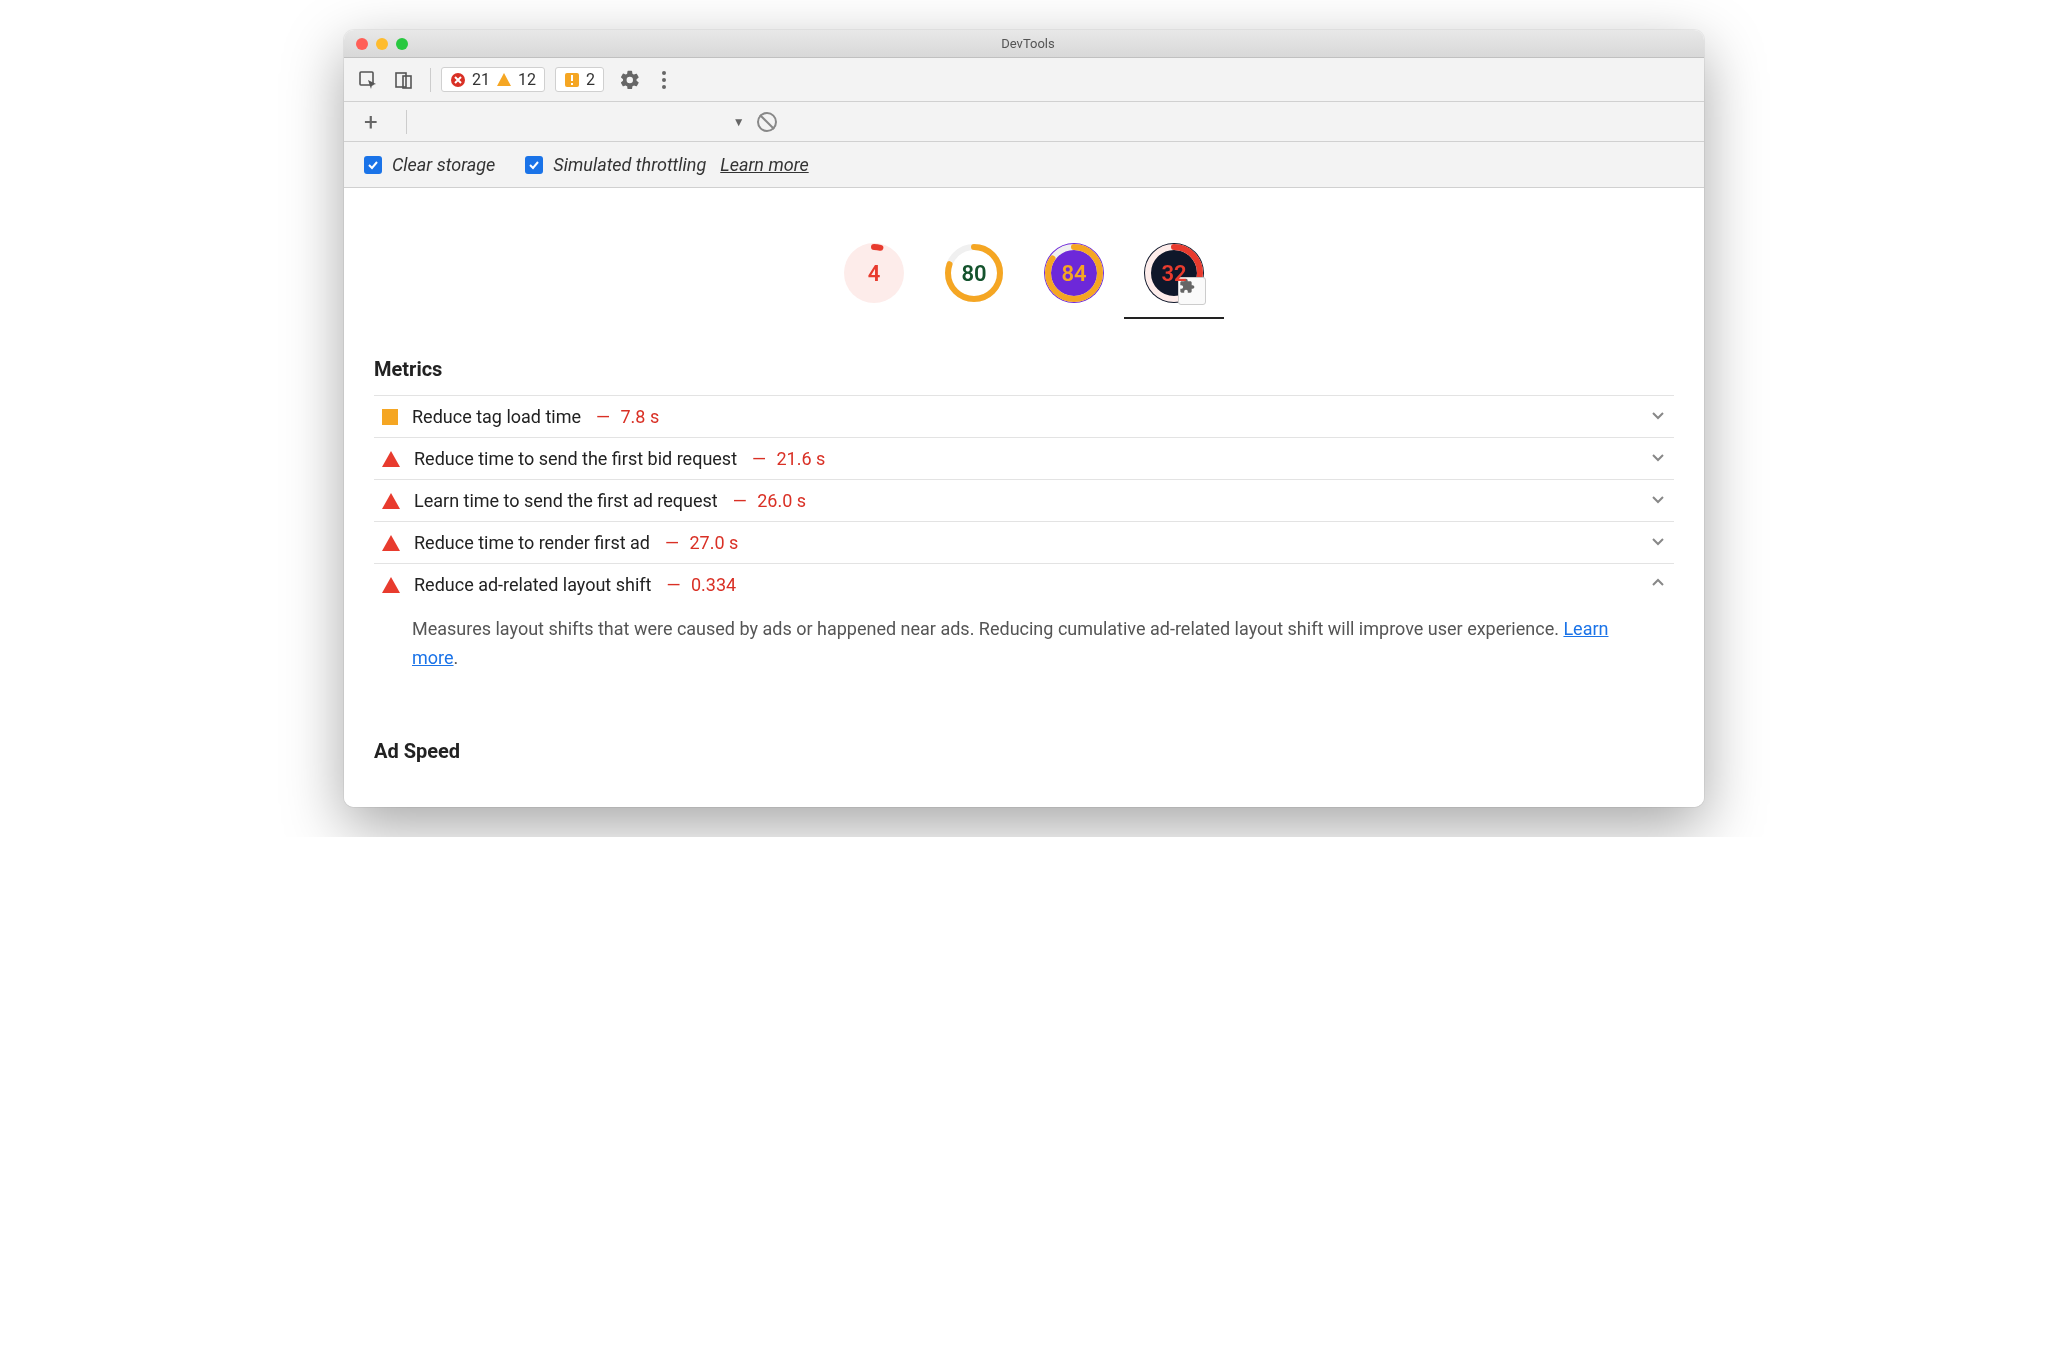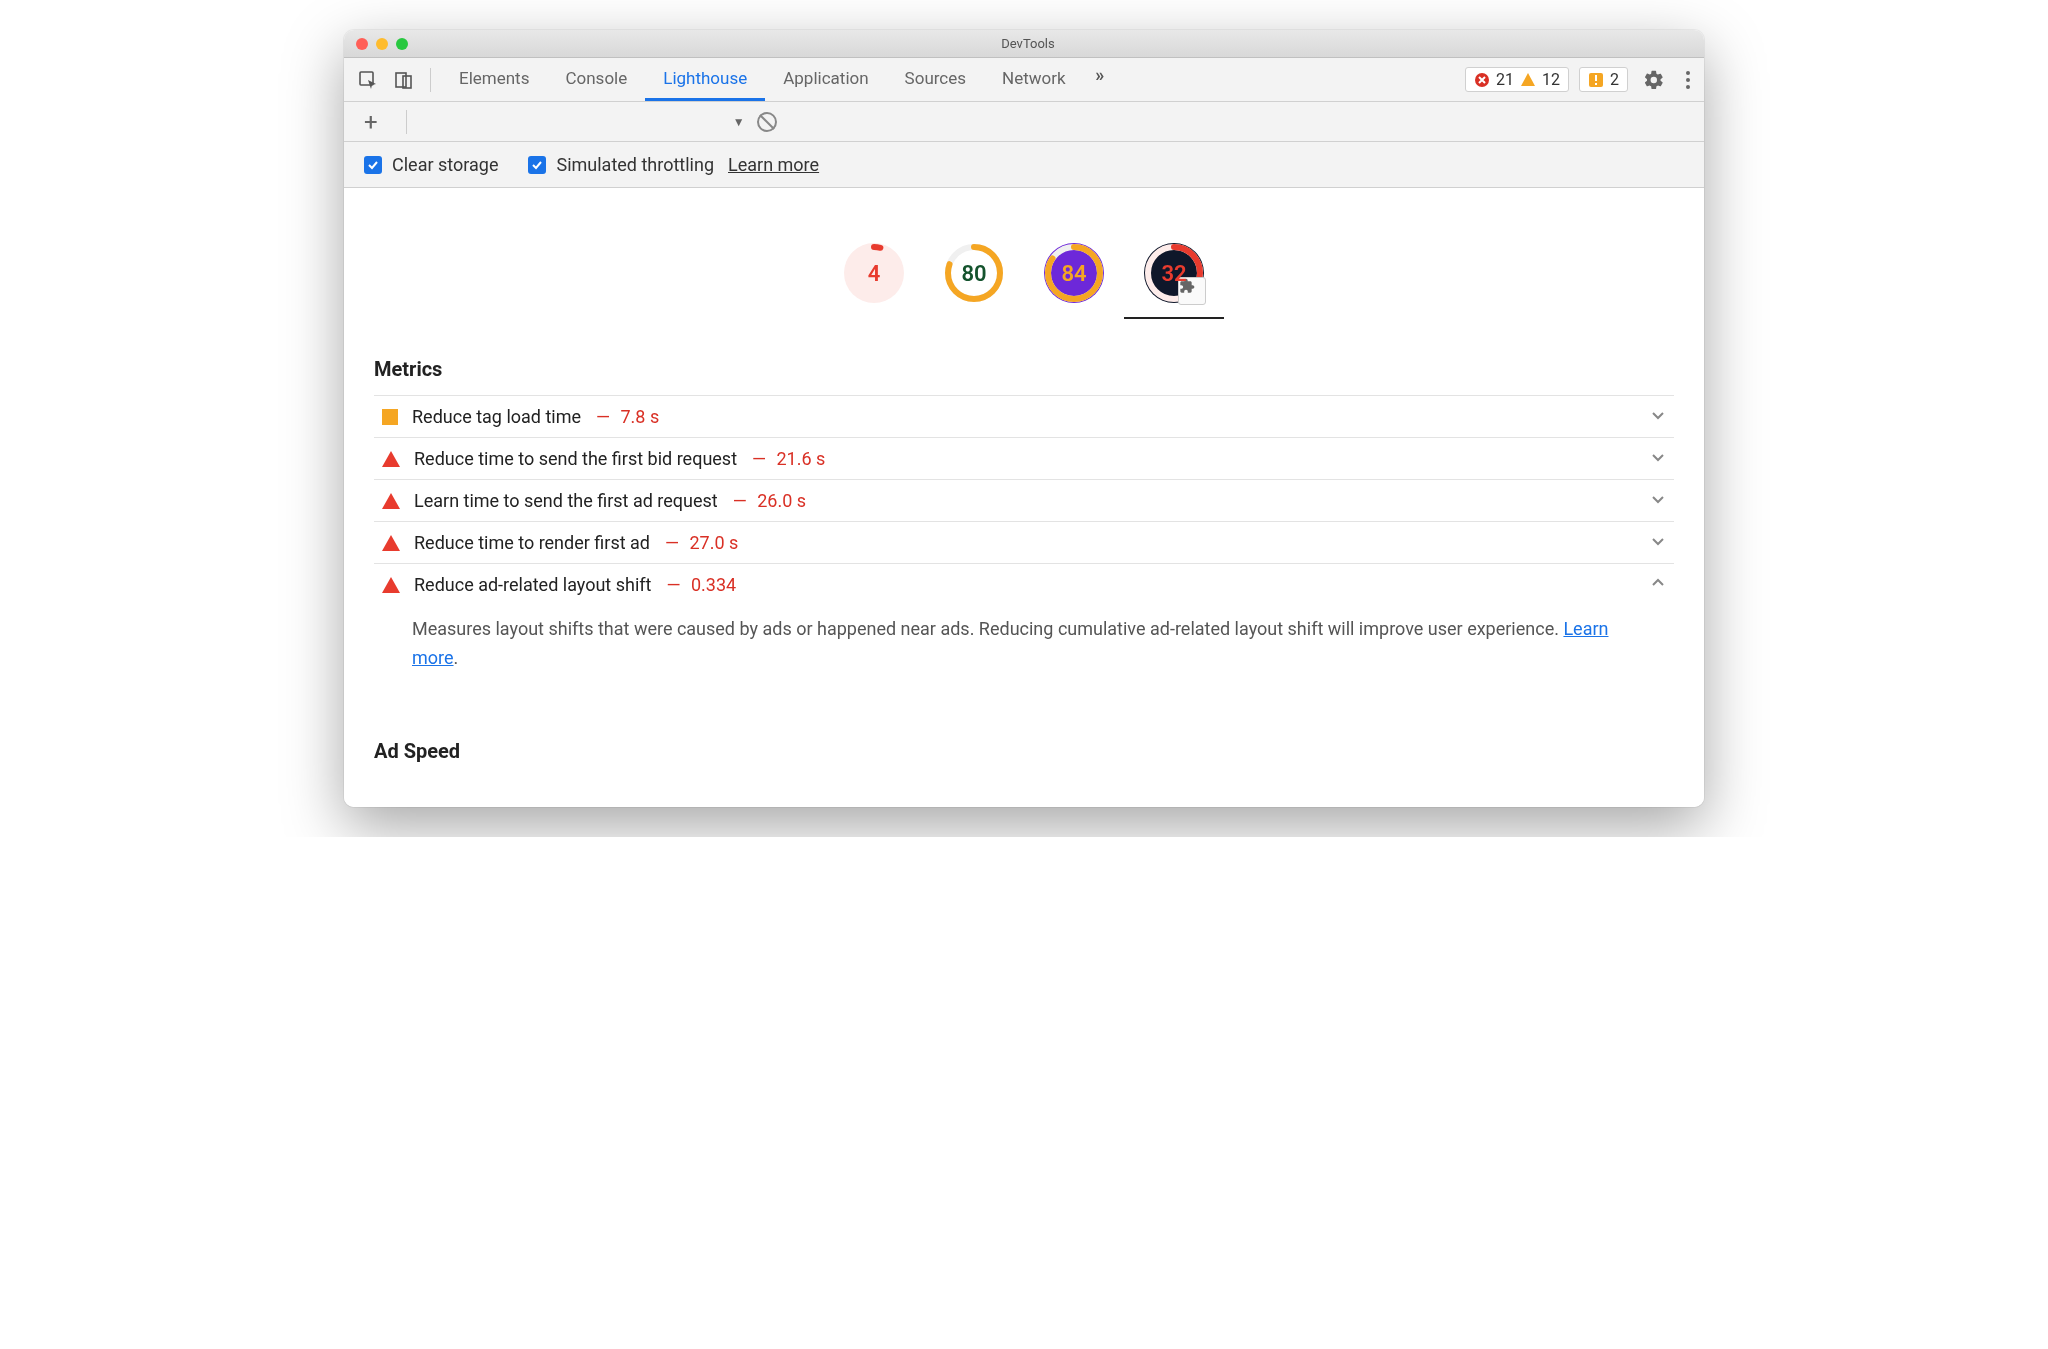--- a/index.html
+++ b/index.html
@@ -12,21 +12,21 @@
 .title { position: absolute; left: 8px; right: 0; text-align: center; font-size: 13px; color: #555; }
 .tabbar { display: flex; align-items: center; height: 44px; border-bottom: 1px solid #d0d0d0; background: #f3f3f3; padding: 0 8px; gap: 4px; }
 .iconbtn { width: 32px; height: 32px; display: flex; align-items: center; justify-content: center; color: #555; cursor: pointer; }
 .vdiv { width: 1px; height: 24px; background: #ccc; margin: 0 6px; }
 .tabs { display: flex; flex: 1; height: 100%; align-items: stretch; }
 .tab { padding: 0 18px; display: flex; align-items: center; font-size: 17px; color: #666; cursor: pointer; border-bottom: 3px solid transparent; }
 .tab.active { color: #1a73e8; border-bottom-color: #1a73e8; }
 .rightctrls { display: flex; align-items: center; gap: 10px; }
 .pill { border: 1px solid #d0d0d0; border-radius: 3px; padding: 2px 8px; display: flex; align-items: center; gap: 6px; background: #fff; font-size: 16px; color: #333; }
 .subbar { display: flex; align-items: center; height: 40px; border-bottom: 1px solid #d0d0d0; background: #f3f3f3; padding: 0 10px; gap: 12px; }
-.subbar2 { display: flex; align-items: center; height: 46px; border-bottom: 1px solid #d0d0d0; background: #f3f3f3; padding: 0 20px; gap: 10px; font-size: 18px; color: #333; }
+.subbar2 { display: flex; align-items: center; height: 46px; border-bottom: 1px solid #d0d0d0; background: #f3f3f3; padding: 0 20px; gap: 10px; font-size: 18px; color: #333; font-style: italic; }
 .cbx { width: 18px; height: 18px; background: #1a73e8; border-radius: 3px; display: inline-flex; align-items: center; justify-content: center; color: #fff; }
 .content { background: #fff; }
 .gauges { display: flex; justify-content: center; gap: 40px; padding: 55px 0 20px; position: relative; }
 .gauge { width: 60px; height: 60px; position: relative; display: flex; align-items: center; justify-content: center; }
 .gauge svg { position: absolute; top: 0; left: 0; }
 .gauge-num { font-size: 22px; font-weight: 600; position: relative; z-index: 1; }
 .report { padding: 0 30px 30px; }
 .section-head { font-size: 20px; font-weight: 700; color: #222; padding: 18px 0 14px; }
 .audit { border-top: 1px solid #e3e3e3; padding: 10px 8px; display: flex; align-items: flex-start; gap: 14px; font-size: 18px; color: #222; cursor: pointer; }
 .audit:last-child { border-bottom: 1px solid #e3e3e3; }
@@ -70,29 +70,20 @@
           <path d="M10 10 L18 14 L14 15 L13 19 Z" fill="#555" stroke="none"></path>
         </svg>
     </div>
     <div class="iconbtn">
       <svg width="20" height="20" viewBox="0 0 20 20" fill="none" stroke="#555" stroke-width="1.6">
           <rect x="2" y="3" width="10" height="14"></rect>
           <rect x="9" y="6" width="8" height="12"></rect>
         </svg>
     </div>
     <div class="vdiv"></div>
-    <div class="tabs">
-      <div class="tab">Elements</div>
-      <div class="tab">Console</div>
-      <div class="tab active">Lighthouse</div>
-      <div class="tab">Application</div>
-      <div class="tab">Sources</div>
-      <div class="tab">Network</div>
-      <div class="iconbtn" style="font-size:18px;font-weight:bold;color:#555;">»</div>
-    </div>
     <div class="rightctrls">
       <div class="pill">
         <svg width="16" height="16" viewBox="0 0 16 16">
             <circle cx="8" cy="8" r="7" fill="#d93025"></circle>
             <path d="M5 5 L11 11 M11 5 L5 11" stroke="#fff" stroke-width="2"></path>
           </svg>
         <span>21</span>
         <svg width="16" height="16" viewBox="0 0 16 16">
             <path d="M8 1 L15 14 L1 14 Z" fill="#f5a623"></path>
           </svg>

